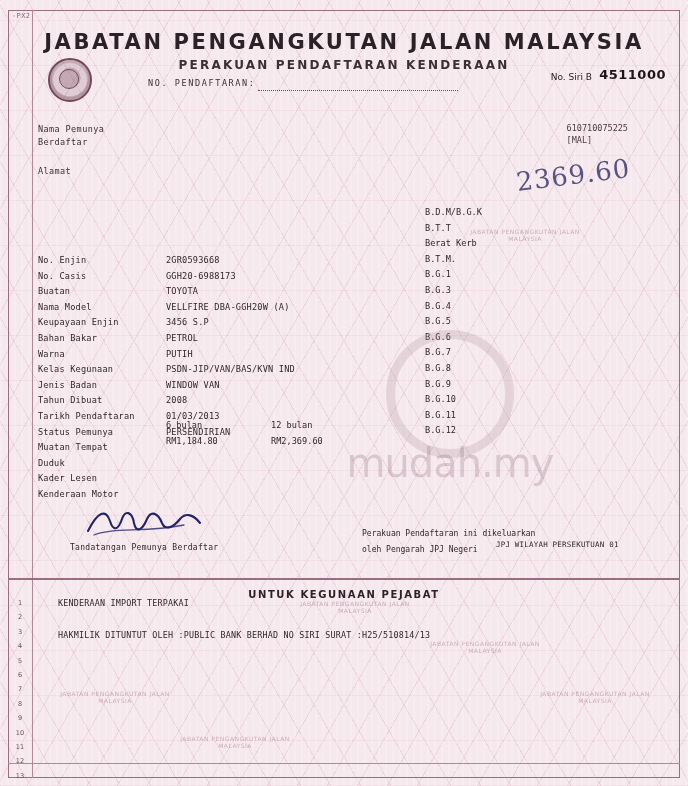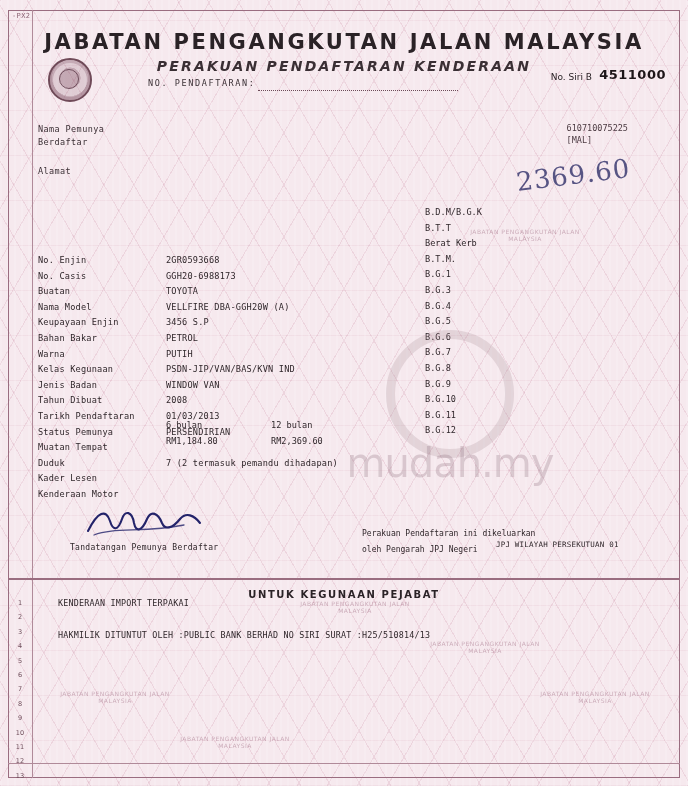--- a/index.html
+++ b/index.html
@@ -74,24 +74,23 @@
     font-size: 21px;
     letter-spacing: 2.6px;
     color: #2a2226;
   }
   .subtitle {
     position: absolute;
     top: 58px; left: 0; right: 0;
     text-align: center;
     font-family: "DejaVu Sans", sans-serif;
     font-weight: bold;
-    font-size: 14px;
+    font-size: 12px;
     letter-spacing: 2.2px;
     color: #3a2f34;
-    font-style: italic;
   }
   .crest {
     position: absolute;
     left: 48px; top: 58px;
     width: 40px; height: 40px;
     border-radius: 50%;
     border: 2px solid #6f4a58;
     background:
       radial-gradient(circle at 50% 45%, rgba(120,70,90,.40) 0 35%, rgba(120,70,90,.18) 36% 60%, rgba(120,70,90,.35) 61% 100%);
     box-shadow: inset 0 0 0 3px rgba(120,70,90,.25);
@@ -391,21 +390,20 @@
       <div class="row">
           <div class="k">Status Pemunya</div>
           <div class="v">PERSENDIRIAN</div>
         </div>
       <div class="row">
           <div class="k">Muatan Tempat</div>
           <div class="v"></div>
         </div>
       <div class="row">
           <div class="k">Duduk</div>
-          <div class="v">7 (2 termasuk pemandu dihadapan)</div>
         </div>
       <div class="row">
           <div class="k">Kader Lesen</div>
           <div class="v"></div>
         </div>
       <div class="row">
           <div class="k">Kenderaan Motor</div>
           <div class="v"></div>
         </div>
     </div>

